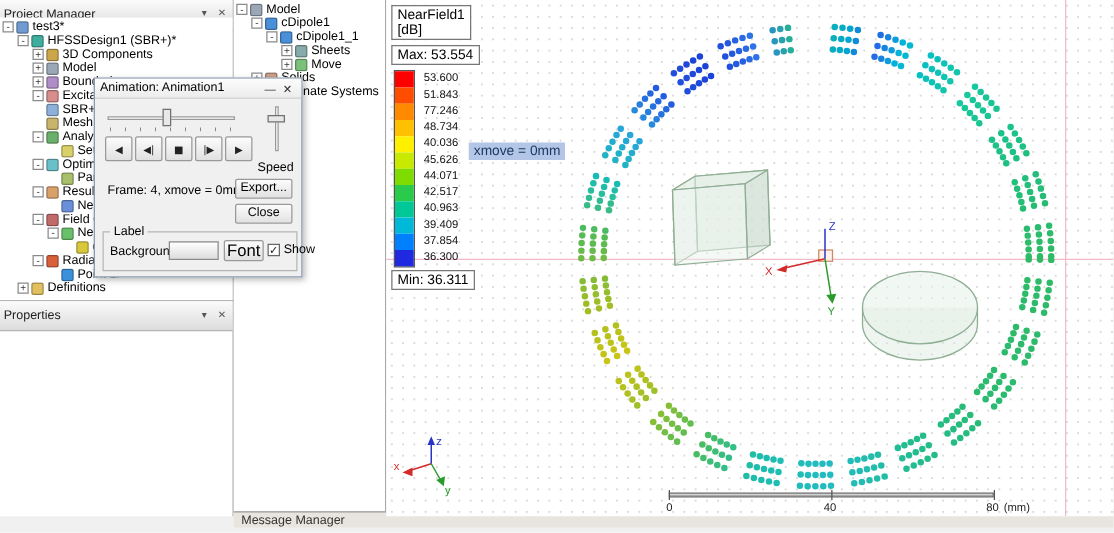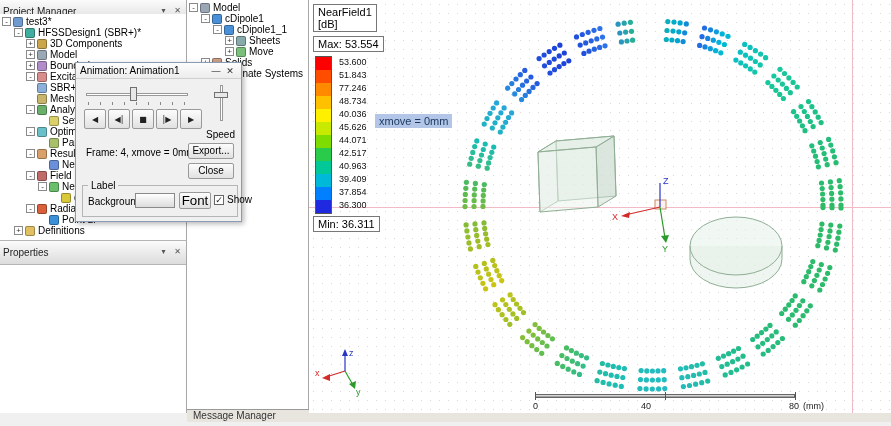--- a/index.html
+++ b/index.html
@@ -31,21 +31,21 @@
   .icon-sheets{background:#88aaaa}.icon-move{background:#7ac07a}.icon-solids{background:#cc9f88}.icon-cs{background:#9999cc}
 
   #properties-panel{position:absolute;left:0;top:240px;width:187px;height:173px;background:#fff;border-right:1px solid #a8a8a8;border-top:1px solid #b5b5b5}
   .prop-table{position:absolute;left:0;top:14px;width:100%;border-collapse:collapse;table-layout:fixed;font-size:10px}
   .prop-table th{background:linear-gradient(#fafafa,#e0e0e0);border:1px solid #c2c2c2;font-weight:normal;text-align:left;height:13px;padding:0 4px}
   .prop-table td{border:1px solid #e2e2e2;height:13px;padding:0 4px;white-space:nowrap;overflow:hidden}
   .col-name{width:58px}
 
   #model-panel{position:absolute;left:187px;top:0;width:122px;height:413px;background:#fff;border-right:1px solid #a8a8a8;padding-top:2px}
 
-  #bottom-bar{position:absolute;left:187px;top:409px;width:704px;height:13px;background:#e8e5df;border-top:1px solid #999;display:flex;align-items:flex-start;font-size:10px;color:#333;padding-left:6px}
+  #bottom-bar{position:absolute;left:187px;top:409px;width:704px;height:13px;background:#e8e5df;border-top:1px solid #999;display:flex;align-items:center;font-size:10px;color:#333;padding-left:6px}
 
   
   #viewport{position:absolute;left:309px;top:0;width:582px;height:413px;background-color:#fff;background-image:radial-gradient(#d9d9d9 0.8px,transparent 0.9px);background-size:9px 9px;overflow:hidden}
   .pink-h{position:absolute;left:0;top:207px;width:100%;height:1px;background:#f2b9c6}
   .pink-v{position:absolute;left:543px;top:0;width:1px;height:100%;background:#f2b9c6}
   #field-svg{position:absolute;left:0;top:0}
   .face{fill:rgba(220,232,222,.45);stroke:#8fae94;stroke-width:1}
   .face.top{fill:rgba(230,240,232,.55)}
   .face.front{fill:rgba(236,244,238,.5)}
   .face.dark{fill:rgba(208,222,212,.5)}
@@ -747,21 +747,21 @@
     </div>
 
     <div class="annotation">xmove = 0mm</div>
 
     <div class="ruler">
       <div class="ruler-bar"></div>
       <div class="ruler-tick" style="left:0"></div>
       <div class="ruler-tick" style="left:130px"></div>
       <div class="ruler-tick" style="left:260px"></div>
       <span class="ruler-label" style="left:-2px">0</span>
-      <span class="ruler-label" style="left:106px">40</span>
+      <span class="ruler-label" style="left:124px">40</span>
       <span class="ruler-label" style="left:254px">80</span>
       <span class="ruler-label" style="left:268px">(mm)</span>
     </div>
   </section>
 
   <div id="animation-dialog">
     <div class="dlg-titlebar">
       <span class="dlg-title">Animation: Animation1</span>
       <span class="dlg-btn">—</span>
       <span class="dlg-btn">✕</span>

